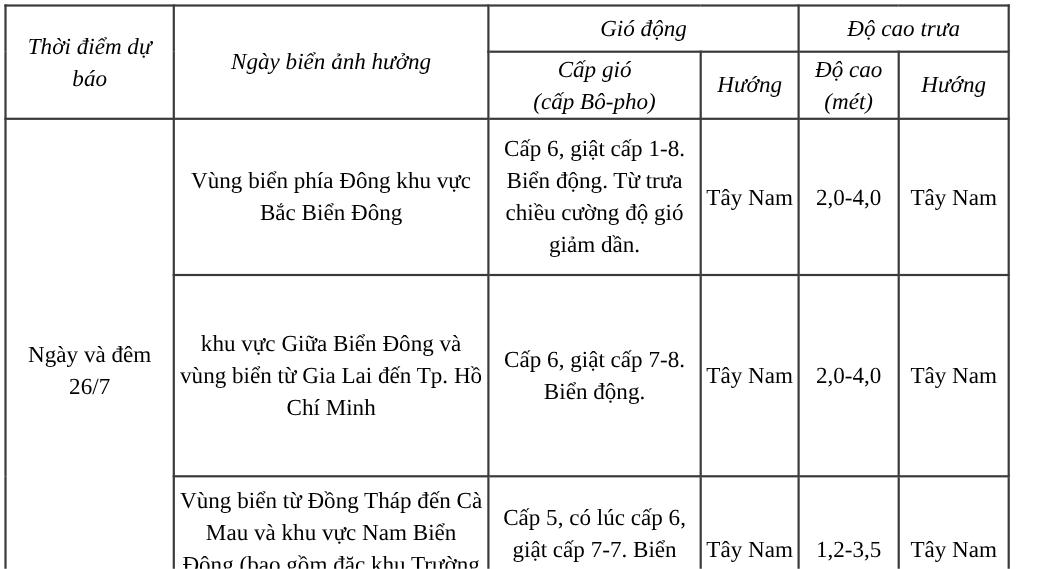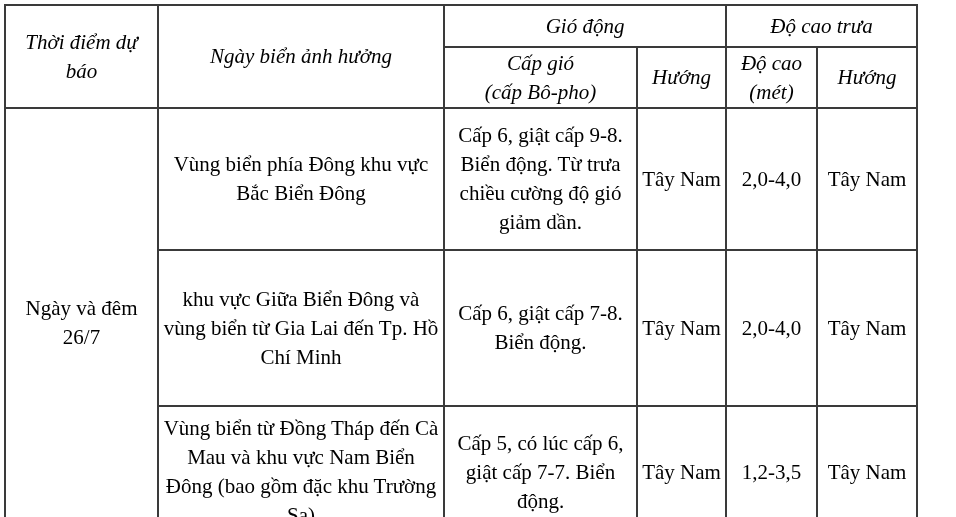--- a/index.html
+++ b/index.html
@@ -14,21 +14,21 @@
   table.fc td, table.fc th {
     border: 2px solid #3a3a3a;
     text-align: center; vertical-align: middle;
     padding: 0 3px; line-height: 29px;
     font-weight: normal;
   }
   table.fc th { font-style: italic; }
   .c1 { width: 153px; } .c2 { width: 286px; } .c3 { width: 193px; }
   .c4 { width: 89px; } .c5 { width: 91px; } .c6 { width: 100px; }
   tr.h1 { height: 42px; } tr.h2 { height: 61px; }
-  tr.r1 { height: 142px; } tr.r2 { height: 156px; } tr.r3 { height: 132px; }
+  tr.r1 { height: 142px; } tr.r2 { height: 183px; } tr.r3 { height: 132px; }
 </style>
 </head>
 <body>
 
 <table class="fc">
   <colgroup>
     <col class="c1">
       <col class="c2">
       <col class="c3">
       <col class="c4">
@@ -50,21 +50,21 @@
     <th>Hướng</th>
     <th>
       <span>Độ cao</span><br>
       <span>(mét)</span>
     </th>
     <th>Hướng</th>
   </tr>
   <tr class="r1">
     <td rowspan="3">Ngày và đêm 26/7</td>
     <td>Vùng biển phía Đông khu vực Bắc Biển Đông</td>
-    <td>Cấp 6, giật cấp 9-8. Biển động. Từ trưa chiều cường độ gió giảm dần.</td>
+    <td>Cấp 6, giật cấp 1-8. Biển động. Từ trưa chiều cường độ gió giảm dần.</td>
     <td>Tây Nam</td>
     <td>2,0-4,0</td>
     <td>Tây Nam</td>
   </tr>
   <tr class="r2">
     <td>khu vực Giữa Biển Đông và vùng biển từ Gia Lai đến Tp. Hồ Chí Minh</td>
     <td>Cấp 6, giật cấp 7-8. Biển động.</td>
     <td>Tây Nam</td>
     <td>2,0-4,0</td>
     <td>Tây Nam</td>

